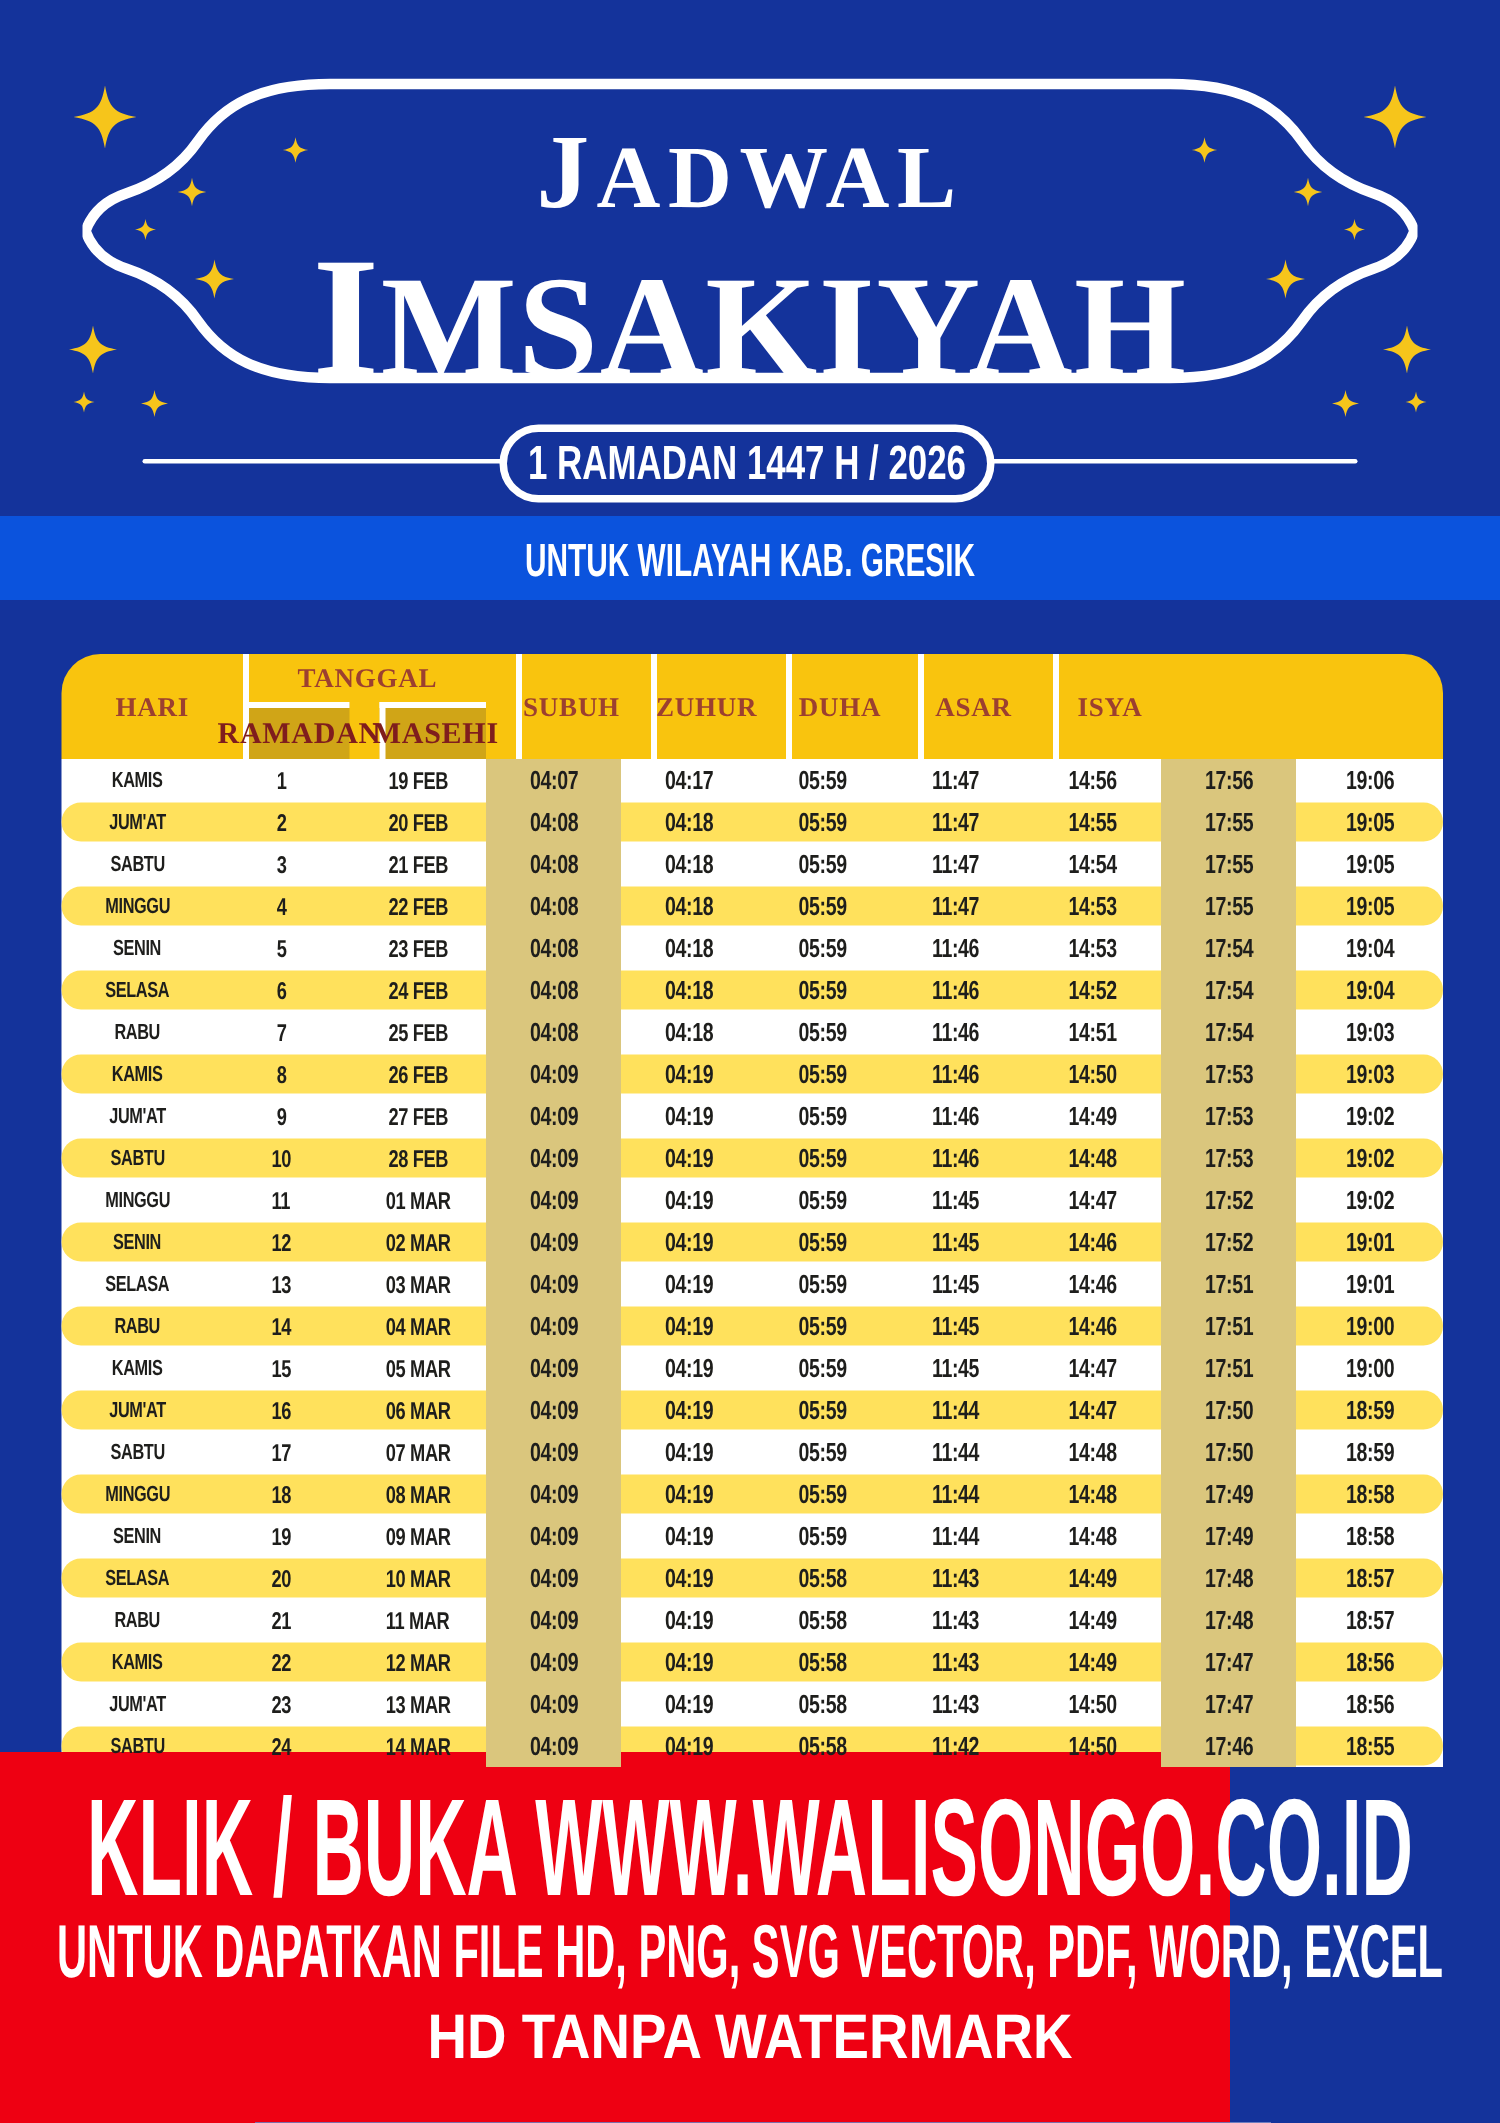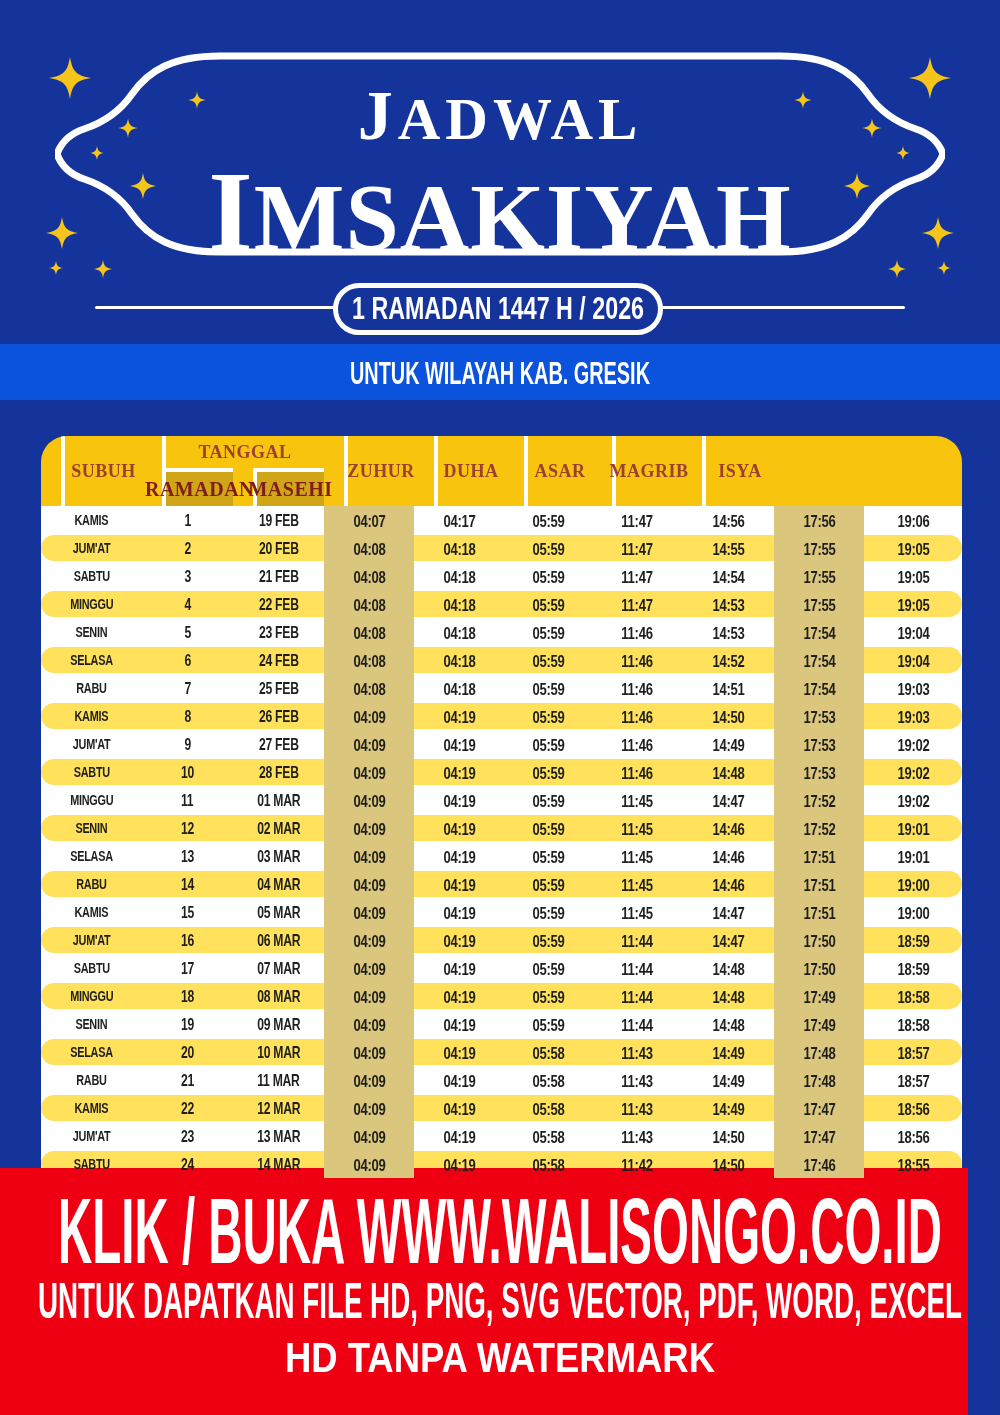--- a/index.html
+++ b/index.html
@@ -60,21 +60,21 @@
   .trow.hl::before { content:''; position:absolute; left:0; right:0;
     top:1px; bottom:1px; background:#FFE15C; border-radius:14px; }
   .cell { display:flex; align-items:center; justify-content:center;
     position:relative; z-index:2; color:#1E1E1C; font-weight:bold; }
   .cell span { display:inline-block; transform:scale(0.87,1.16);
     white-space:nowrap; font-size:15px; letter-spacing:-0.3px; }
   .cell-hari span { font-size:12.5px; }
   .cell-ramadan span, .cell-masehi span { font-size:14px; }
 
   
-  .footer { position:absolute; left:0; top:1168px; width:968px; height:247px;
+  .footer { position:absolute; left:0; top:1168px; width:820px; height:247px;
     background:#EE0012; }
 </style>
 </head>
 <body>
 
 <div class="page">
 
   <svg class="frame-svg" width="890" height="224" viewBox="0 0 890 224">
     <path d="M 165,10 L 725,10
              C 772,10 796,24 813,48
@@ -125,28 +125,28 @@
   </div>
 
   <div class="band">
     <svg width="1000" height="56" viewBox="0 0 1000 56">
       <text x="500" y="40" text-anchor="middle" font-size="31" textLength="300" lengthAdjust="spacingAndGlyphs">UNTUK WILAYAH KAB. GRESIK</text>
     </svg>
   </div>
 
   <div class="sched">
     <div class="thead grid-cols">
+      <div class="hc hc-hari">HARI</div>
       <div class="hc hc-tanggal sep">TANGGAL</div>
       <div class="hc hc-sub hc-ramadan">RAMADAN</div>
       <div class="hc hc-sub hc-masehi">MASEHI</div>
       <div class="hc hc-time sep">SUBUH</div>
       <div class="hc hc-time sep">ZUHUR</div>
       <div class="hc hc-time sep">DUHA</div>
       <div class="hc hc-time sep">ASAR</div>
-      <div class="hc hc-time sep">MAGRIB</div>
       <div class="hc hc-time sep">ISYA</div>
     </div>
     <div class="tbody">
       <div class="strip strip-imsak"></div>
       <div class="strip strip-magrib"></div>
 
     <div class="trow grid-cols">
           <div class="cell cell-hari">
             <span>KAMIS</span>
           </div>

